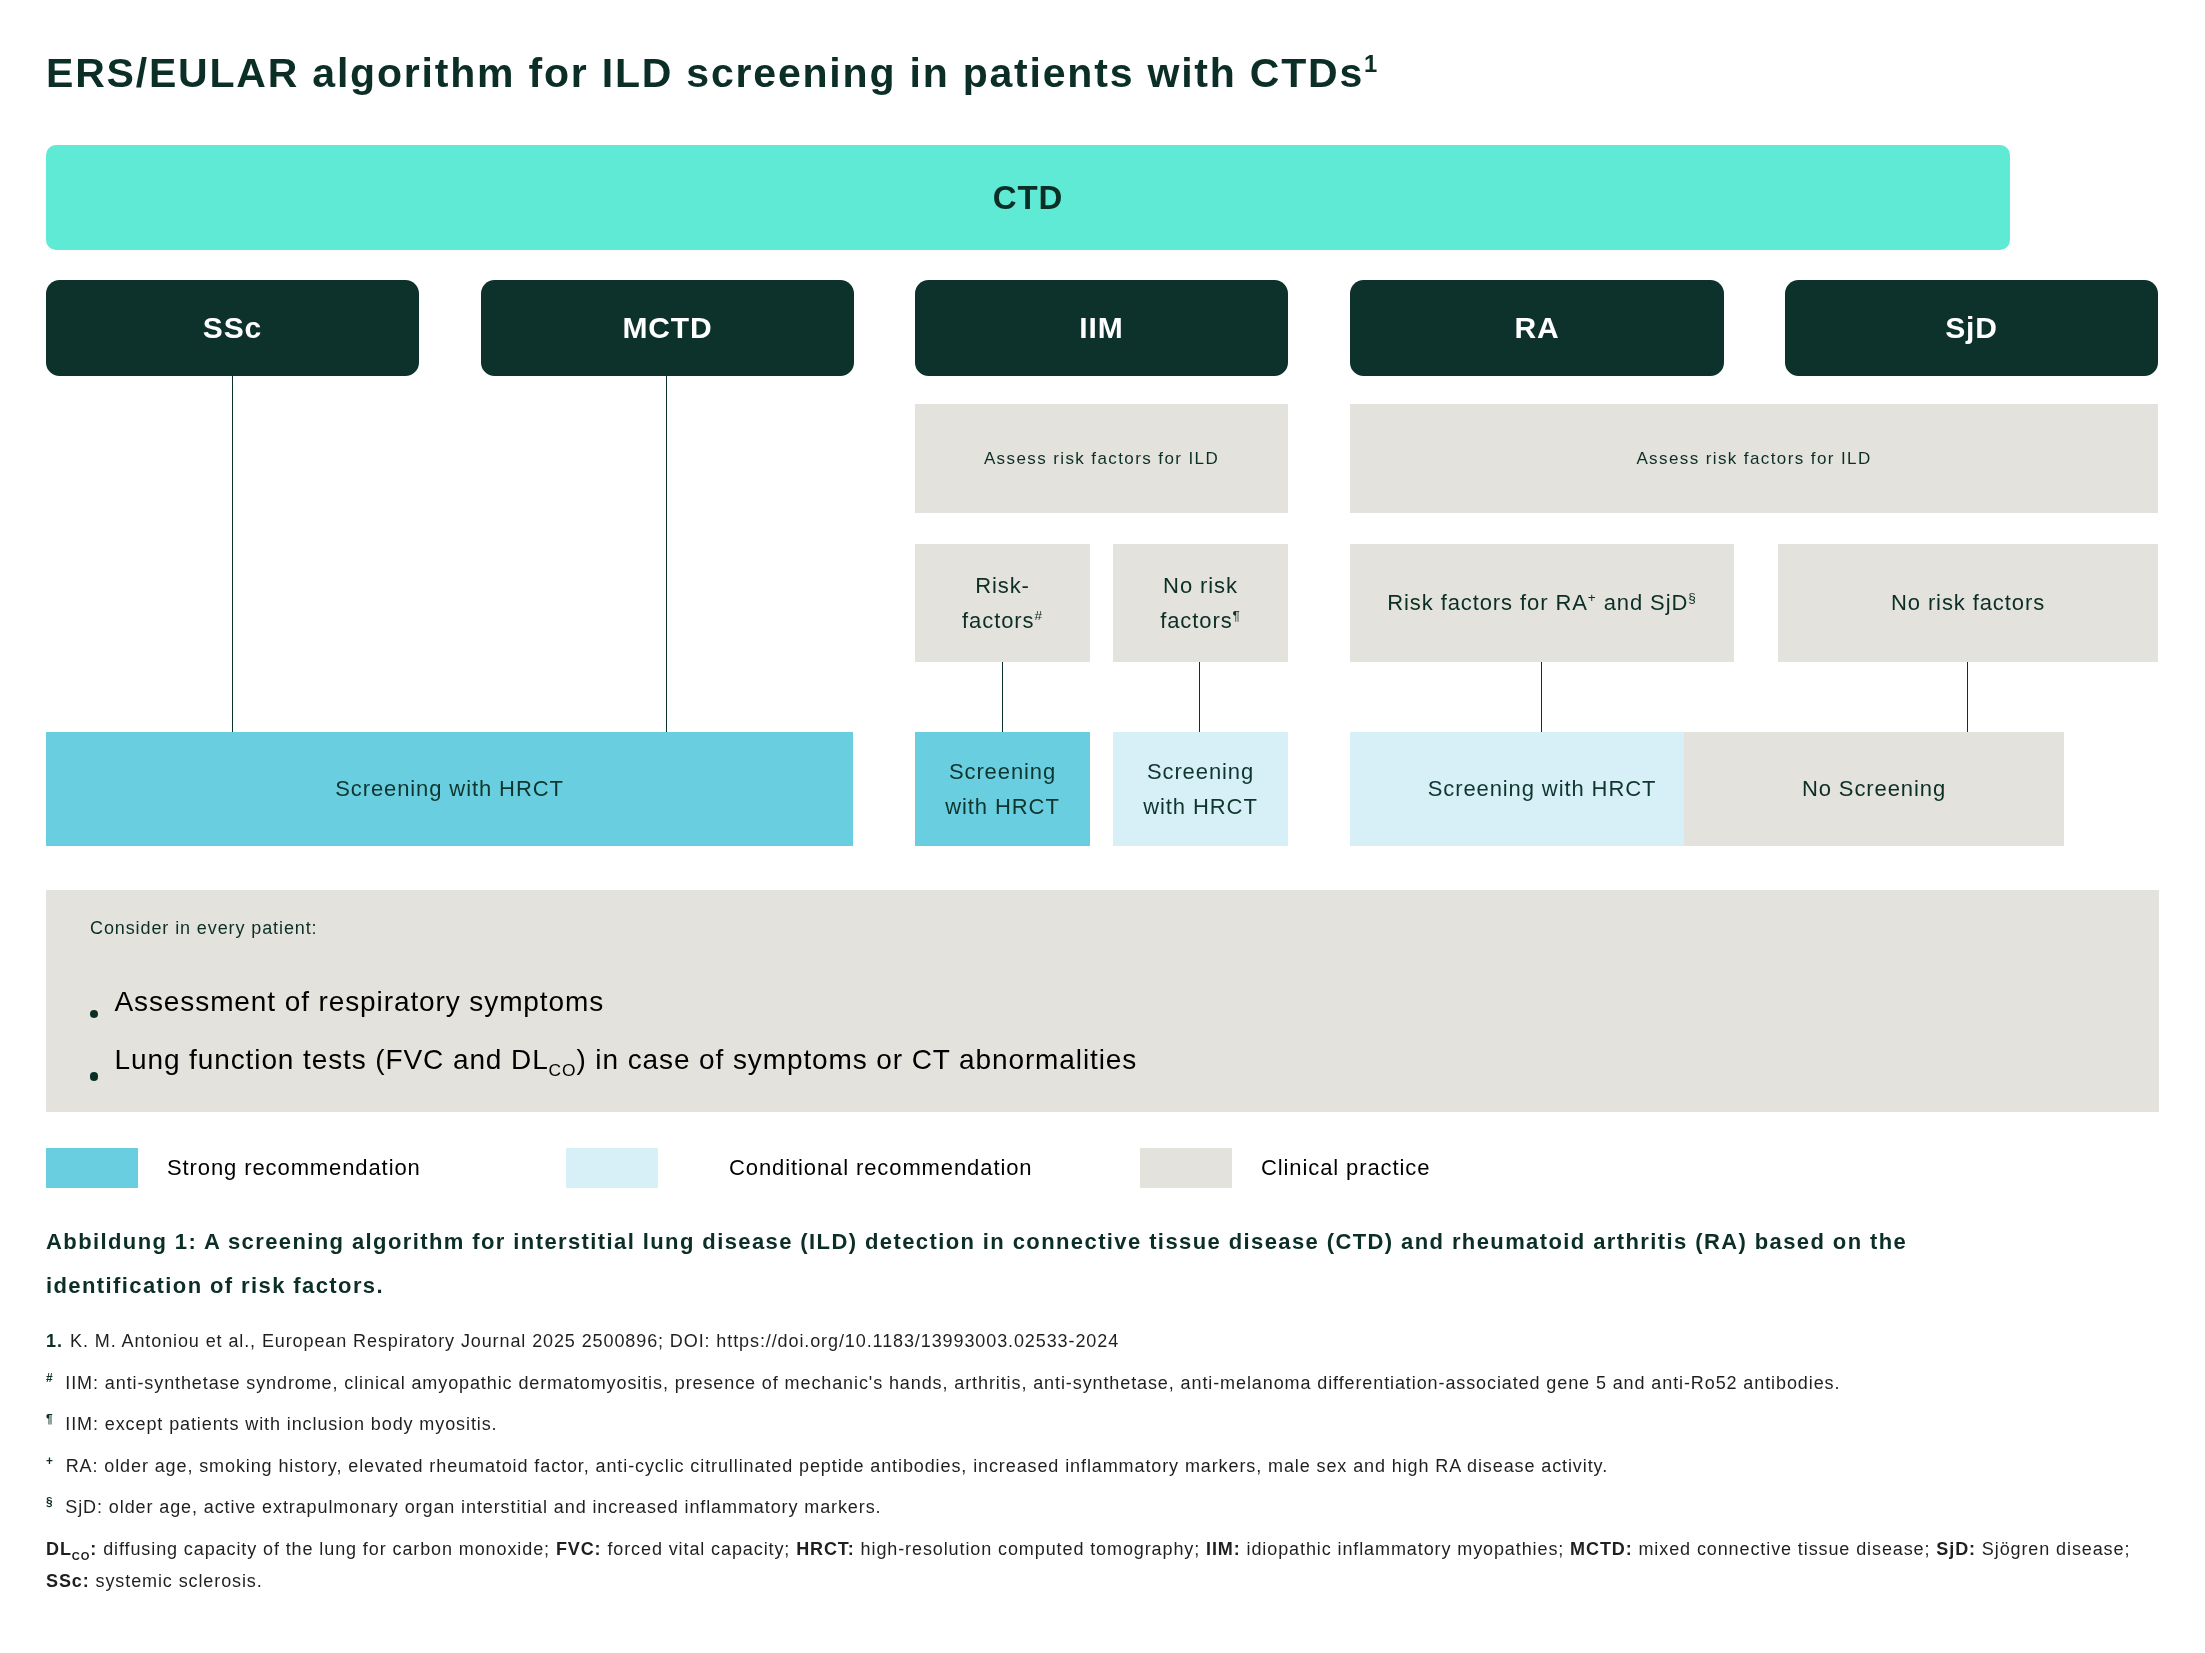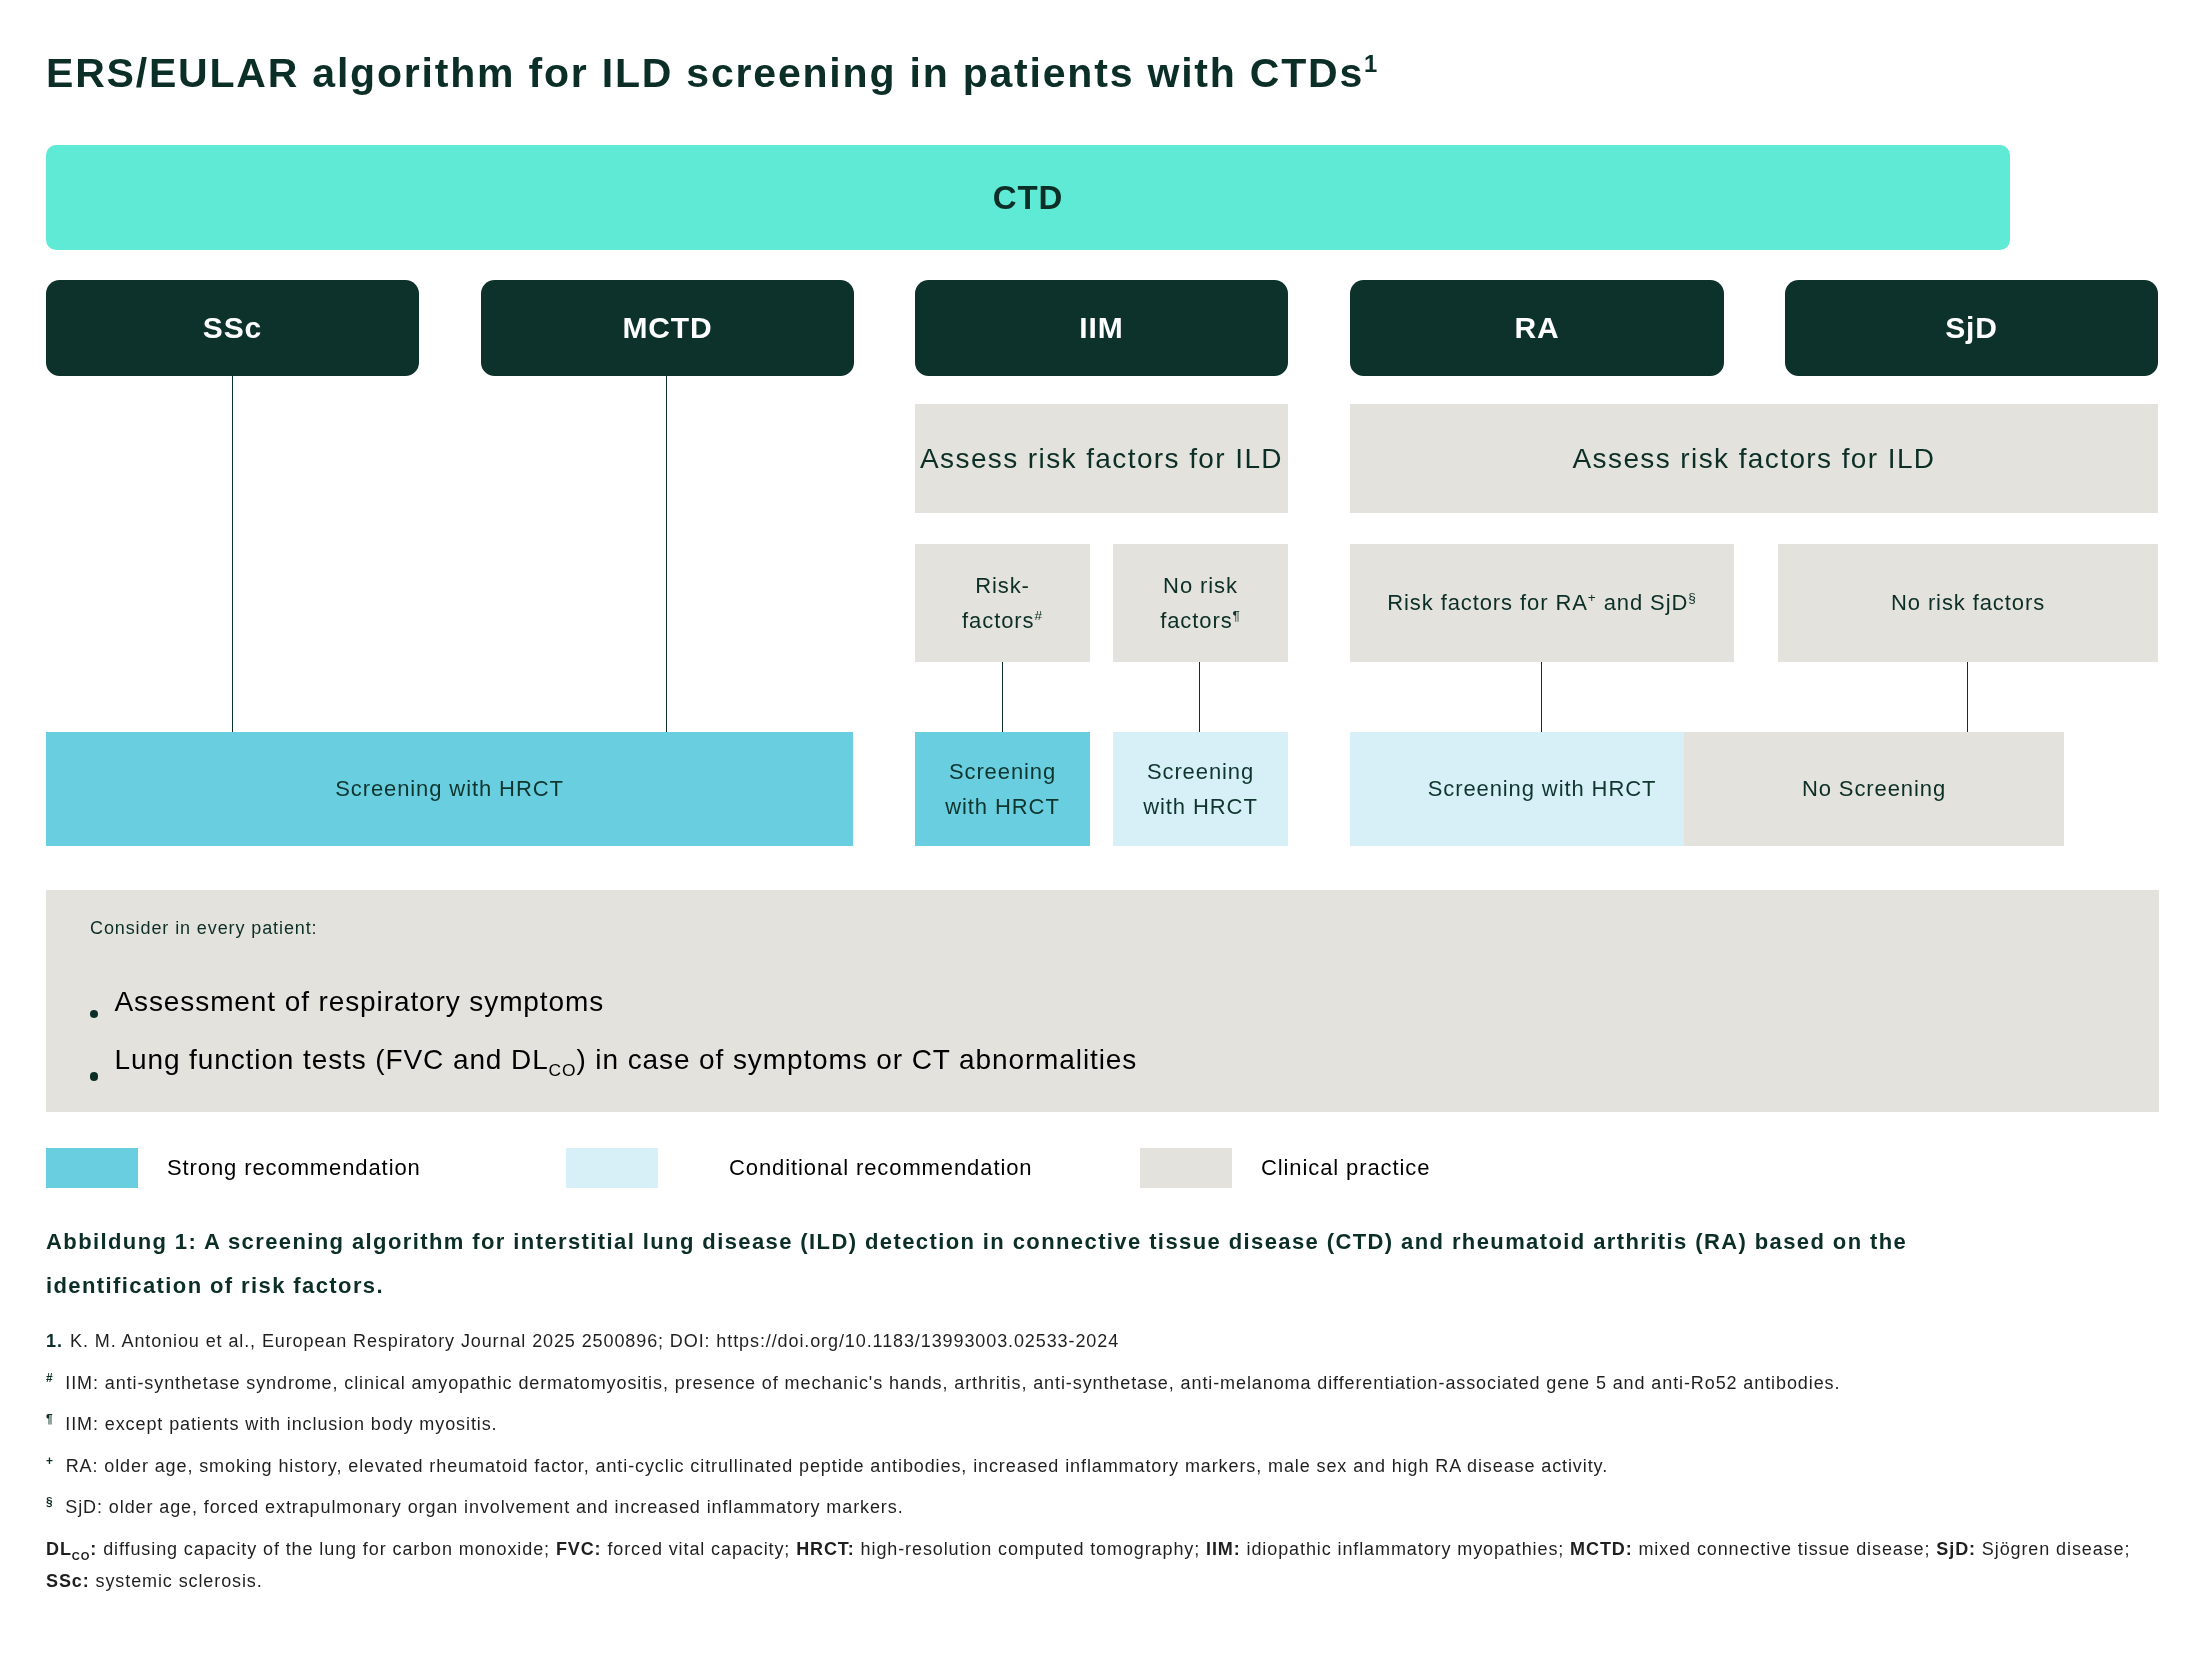--- a/index.html
+++ b/index.html
@@ -21,21 +21,21 @@
   .b-ssc{left:46px;width:373px;justify-content:center;}
   .b-mctd{left:481px;width:373px;}
   .b-iim{left:915px;width:373px;}
   .b-ra{left:1350px;width:374px;text-align:right;}
   .b-sjd{left:1785px;width:373px;}
 
   .graybox{background:#E4E2DC;color:#0B2E27;}
   .tealbox{background:#69CEDF;color:#0E352E;}
   .lightbox{background:#D7F0F7;color:#0E352E;}
 
-  .assess{top:404px;height:109px;font-size:28px;letter-spacing:1.4px;}
+  .assess{top:404px;height:109px;font-size:17px;letter-spacing:1.4px;}
   .a-iim{left:915px;width:373px;}
   .a-ra{left:1350px;width:808px;}
 
   .risk{top:544px;height:118px;font-size:22px;letter-spacing:0.9px;line-height:1.6;padding:0 11px;}
   .r-iim-yes{left:915px;width:175px;}
   .r-iim-no{left:1113px;width:175px;}
   .r-ra-yes{left:1350px;width:384px;}
   .r-ra-no{left:1778px;width:380px;}
 
   .screen{top:732px;height:114px;font-size:22px;letter-spacing:0.9px;line-height:1.6;padding:0 9px;}
@@ -190,21 +190,21 @@
     <div class="fn">
       <span class="fn-marker raised">#</span><span>IIM: anti-synthetase syndrome, clinical amyopathic dermatomyositis, presence of mechanic's hands, arthritis, anti-synthetase, anti-melanoma differentiation-associated gene 5 and anti-Ro52 antibodies.</span>
     </div>
     <div class="fn">
       <span class="fn-marker raised">¶</span><span>IIM: except patients with inclusion body myositis.</span>
     </div>
     <div class="fn">
       <span class="fn-marker raised">+</span><span>RA: older age, smoking history, elevated rheumatoid factor, anti-cyclic citrullinated peptide antibodies, increased inflammatory markers, male sex and high RA disease activity.</span>
     </div>
     <div class="fn">
-      <span class="fn-marker raised">§</span><span>SjD: older age, forced extrapulmonary organ involvement and increased inflammatory markers.</span>
+      <span class="fn-marker raised">§</span><span>SjD: older age, active extrapulmonary organ interstitial and increased inflammatory markers.</span>
     </div>
     <div class="fn">
       <span><span class="seg-b">DL</span><span class="seg-b seg-sub">CO</span><span class="seg-b">:</span><span> diffusing capacity of the lung for carbon monoxide; </span><span class="seg-b">FVC:</span><span> forced vital capacity; </span><span class="seg-b">HRCT:</span><span> high-resolution computed tomography; </span><span class="seg-b">IIM:</span><span> idiopathic inflammatory myopathies; </span><span class="seg-b">MCTD:</span><span> mixed connective tissue disease; </span><span class="seg-b">SjD:</span><span> Sjögren disease; </span><span class="seg-b">SSc:</span><span> systemic sclerosis.</span></span>
     </div>
   </div>
 
 </div>
 
 
 </body></html>

